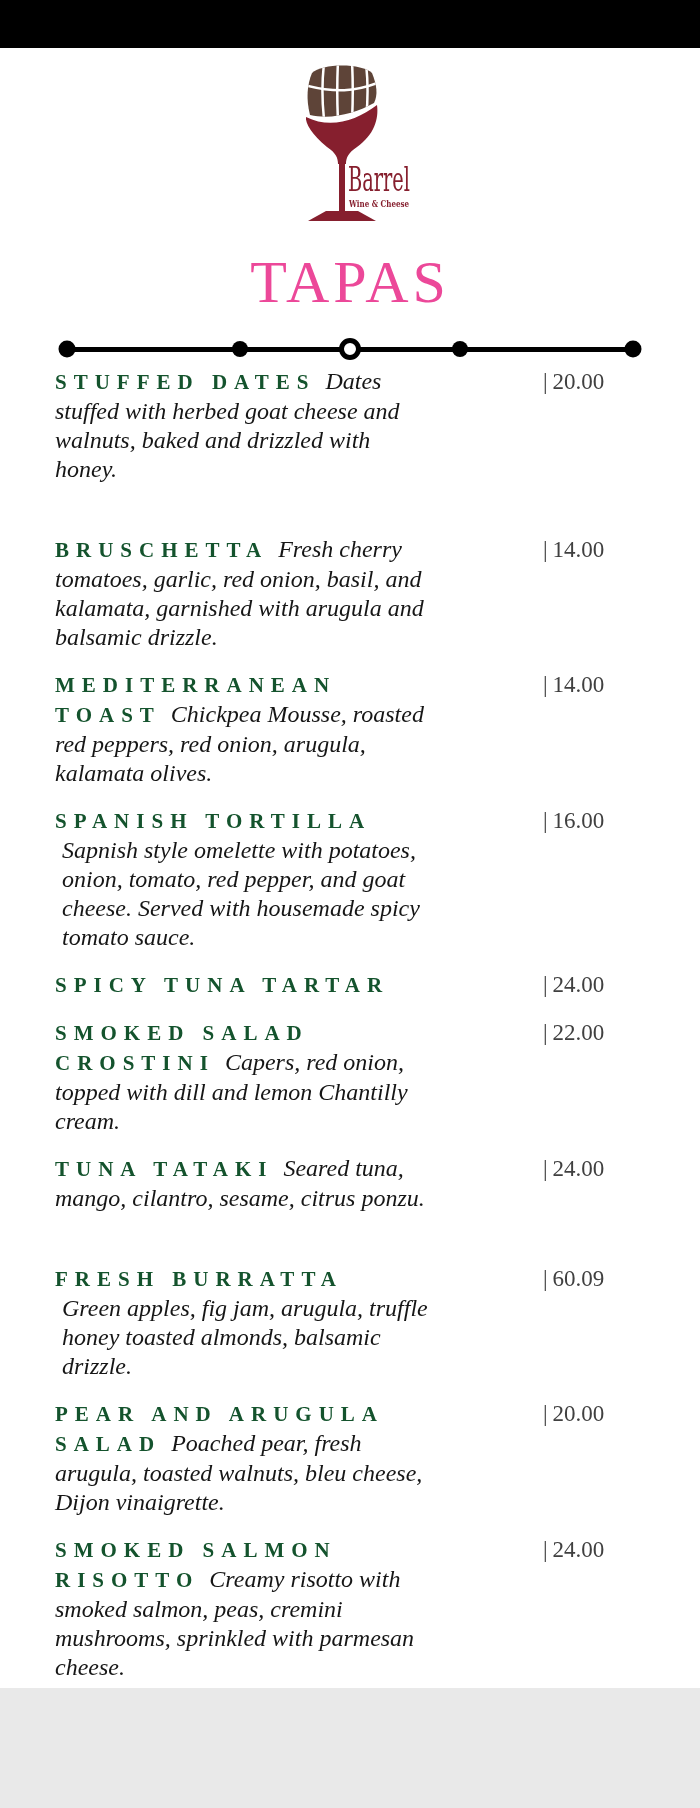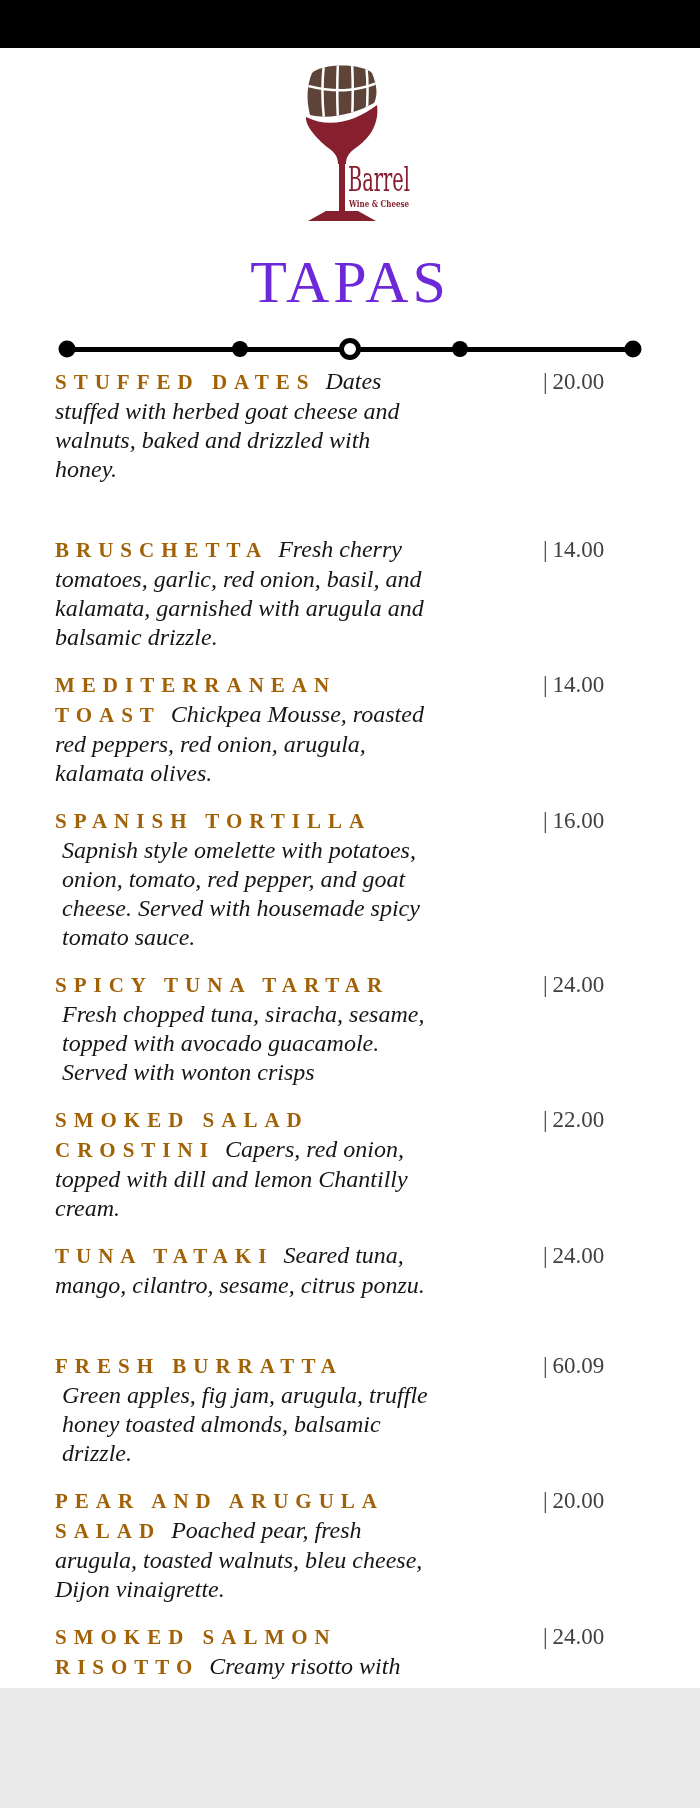--- a/index.html
+++ b/index.html
@@ -19,21 +19,21 @@
     background: #000000;
   }
   .logo-wrap { margin: 13px 0 0 260px; width: 170px; height: 168px; }
   .section-title {
     margin: 20px 0 0 0;
     text-align: center;
     font-size: 60px;
     line-height: 66px;
     font-weight: 400;
     letter-spacing: 4px;
-    color: #6d28d9;
+    color: #ec4899;
   }
   .divider {
     position: relative;
     width: 566px;
     height: 20px;
     margin: 24px auto 0;
   }
   .d-line { position:absolute; left:0; right:0; top:8px; height:5px; background:#000; }
   .dot {
     position:absolute; top:10px; transform:translate(-50%,-50%);
@@ -52,21 +52,21 @@
     margin-bottom: 18px;
   }
   .menu-item.gap-lg { margin-bottom: 51px; }
   .item-text { margin: 0; }
   .item-name {
     font-style: normal;
     font-weight: bold;
     font-size: 21px;
     letter-spacing: 7px;
     margin-right: 10px;
-    color: #a16207;
+    color: #14532d;
   }
   .desc-block .item-desc { display: block; padding-left: 7px; }
   .item-price {
     position: absolute;
     left: 488px;
     top: 0;
     font-style: normal;
     font-size: 23px;
     line-height: 29px;
     white-space: nowrap;
@@ -144,21 +144,21 @@
 
     <div class="menu-item desc-block">
       <p class="item-text">
         <span class="item-name">SPANISH TORTILLA</span><span class="item-desc">Sapnish style omelette with potatoes, onion, tomato, red pepper, and goat cheese. Served with housemade spicy tomato sauce.</span>
       </p>
       <span class="item-price"><span class="price-pipe">|</span><span>16.00</span></span>
     </div>
 
     <div class="menu-item desc-block">
       <p class="item-text">
-        <span class="item-name">SPICY TUNA TARTAR</span><span class="item-desc">Fresh chopped tuna, siracha, sesame, topped with avocado guacamole. Served with wonton crisps</span>
+        <span class="item-name">SPICY TUNA TARTAR</span>
       </p>
       <span class="item-price"><span class="price-pipe">|</span><span>24.00</span></span>
     </div>
 
     <div class="menu-item">
       <p class="item-text">
         <span class="item-name">SMOKED SALAD CROSTINI</span><span class="item-desc">Capers, red onion, topped with dill and lemon Chantilly cream.</span>
       </p>
       <span class="item-price"><span class="price-pipe">|</span><span>22.00</span></span>
     </div>

